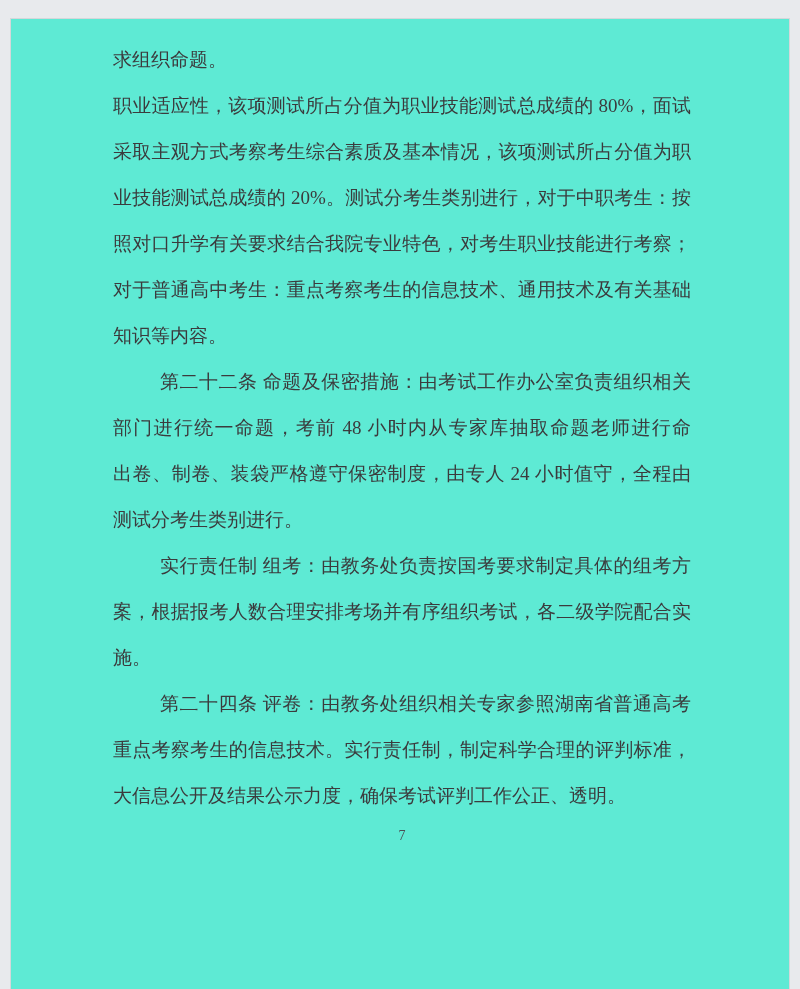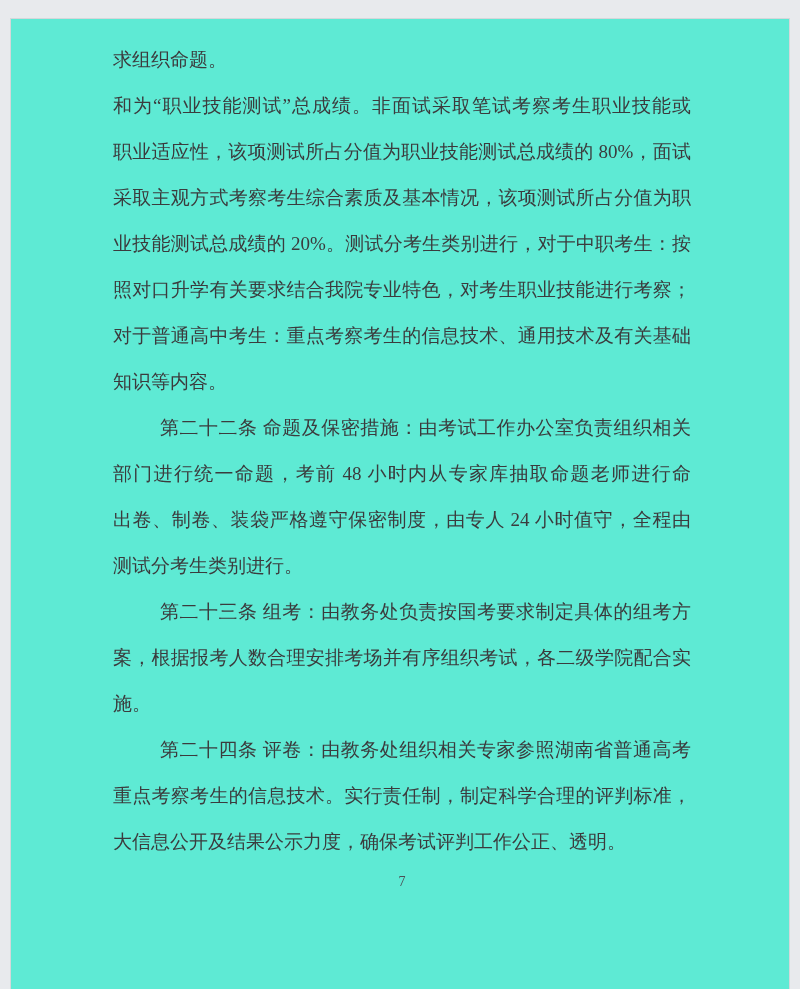--- a/index.html
+++ b/index.html
@@ -59,32 +59,31 @@
     font-size: 14px;
     color: #4c4f55;
   }
 </style>
 </head>
 <body>
 
 <div class="viewer">
   <div class="sheet">
     <div class="line end">求组织命题。</div>
-    <div class="line j">和为“职业技能测试”总成绩。非面试采取笔试考察考生职业技能或</div>
     <div class="line j">职业适应性，该项测试所占分值为职业技能测试总成绩的 80%，面试</div>
     <div class="line j">采取主观方式考察考生综合素质及基本情况，该项测试所占分值为职</div>
     <div class="line j">业技能测试总成绩的 20%。测试分考生类别进行，对于中职考生：按</div>
     <div class="line j">照对口升学有关要求结合我院专业特色，对考生职业技能进行考察；</div>
     <div class="line j">对于普通高中考生：重点考察考生的信息技术、通用技术及有关基础</div>
     <div class="line end">知识等内容。</div>
     <div class="line j ind">第二十二条 命题及保密措施：由考试工作办公室负责组织相关</div>
     <div class="line j">部门进行统一命题，考前 48 小时内从专家库抽取命题老师进行命题，</div>
     <div class="line j">出卷、制卷、装袋严格遵守保密制度，由专人 24 小时值守，全程由</div>
     <div class="line end">测试分考生类别进行。</div>
-    <div class="line j ind">第二十三条 组考：由教务处负责按国考要求制定具体的组考方</div>
+    <div class="line j ind">实行责任制 组考：由教务处负责按国考要求制定具体的组考方</div>
     <div class="line j">案，根据报考人数合理安排考场并有序组织考试，各二级学院配合实</div>
     <div class="line end">施。</div>
     <div class="line j ind">第二十四条 评卷：由教务处组织相关专家参照湖南省普通高考</div>
     <div class="line j">重点考察考生的信息技术。实行责任制，制定科学合理的评判标准，加</div>
     <div class="line end">大信息公开及结果公示力度，确保考试评判工作公正、透明。</div>
     <div class="page-number">7</div>
   </div>
 </div>
 
 </body></html>

